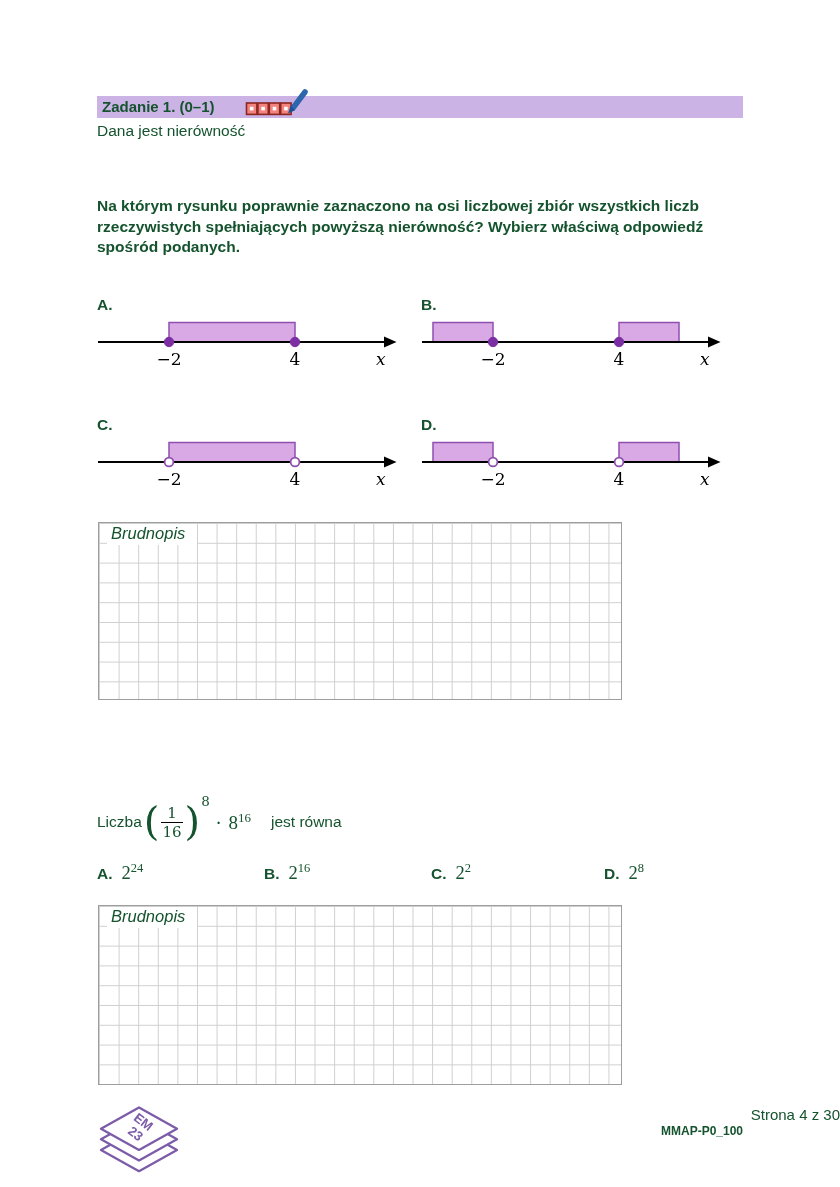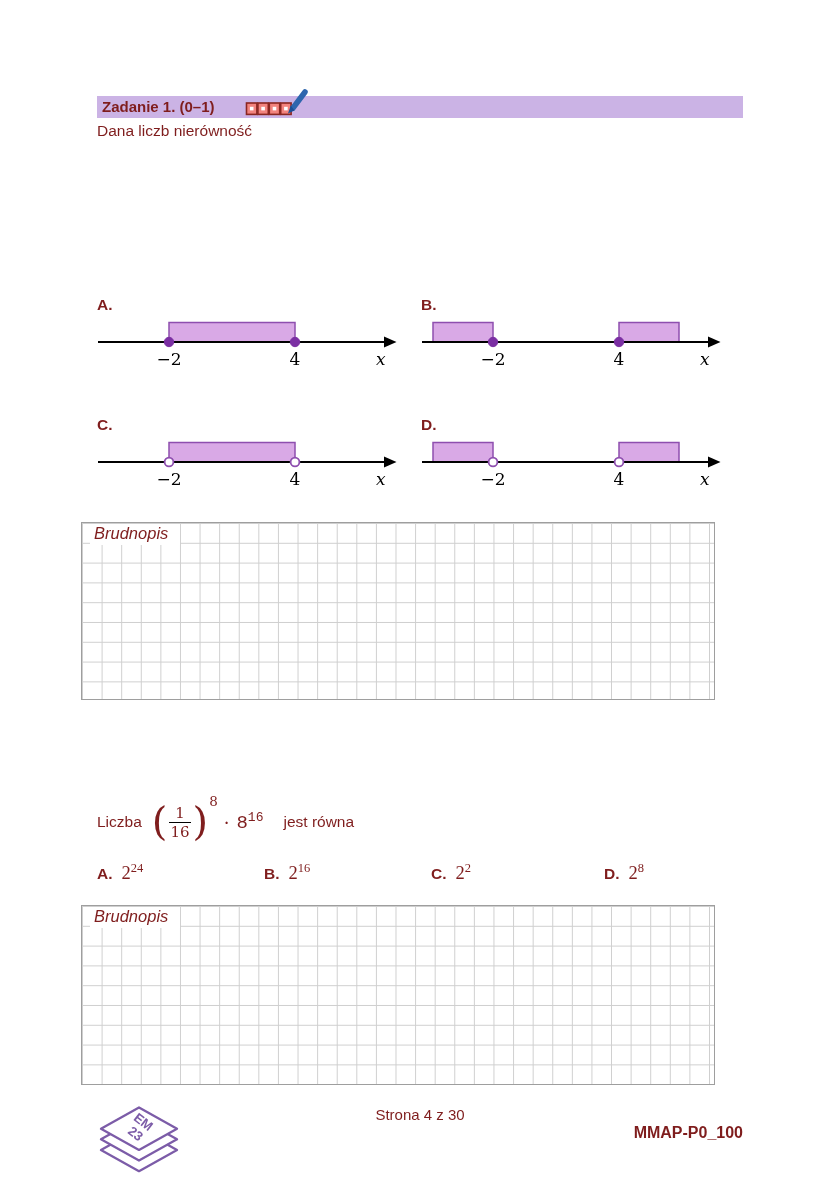--- a/index.html
+++ b/index.html
@@ -1,19 +1,19 @@
 <!DOCTYPE html>
 <html style="--accent-band: #CBB3E5; --diagram-fill: #D9A9E6; --diagram-stroke: #8E4FAF; --dot-fill: #7B2FA3; --icon-red-fill: #F2837E; --icon-red-border: #8B2621; --pen-blue: #2E66AE; --logo-purple: #7C5CA8; --grid-line: #cfcfcf;"><head>
 <meta charset="utf-8">
 <style>
   html,body{margin:0;padding:0;background:#e8e8e8;}
   .page{
     position:relative; width:840px; height:1187px; margin:0 auto;
     background:#fff; overflow:hidden;
-    font-family:"Liberation Sans", sans-serif; color:#7f1d1d;
+    font-family:"Liberation Sans", sans-serif; color:#14532d;
   }
 
   
   .task-band{
     position:absolute; left:97px; width:646px; height:22px;
     background:var(--accent-band,#CBB3E5); overflow:visible;
   }
   .band-title{
     font-weight:bold; font-size:15px; line-height:22px; padding-left:5px;
     display:inline-block;
@@ -42,61 +42,61 @@
   .nl-axis{stroke:#000; stroke-width:1.8;}
   .nl-arrow{fill:#000;}
   .nl-band{fill:var(--diagram-fill,#D9A9E6); stroke:var(--diagram-stroke,#8E4FAF); stroke-width:1.5;}
   .nl-dot-closed{fill:var(--dot-fill,#7B2FA3); stroke:var(--dot-fill,#7B2FA3); stroke-width:1;}
   .nl-dot-open{fill:#fff; stroke:var(--diagram-stroke,#8E4FAF); stroke-width:1.8;}
   .nl-tick{font-family:"DejaVu Serif",serif; font-size:17px; text-anchor:middle; fill:#000;}
   .nl-x{font-family:"DejaVu Serif",serif; font-style:italic; font-size:17px; fill:#000;}
 
   
   .scratch{
-    position:absolute; left:81px; width:634px; box-sizing:border-box;
+    position:absolute; left:98px; width:524px; box-sizing:border-box;
     border:1px solid #9e9e9e; background-color:#fff;
     background-image:
       linear-gradient(to right, var(--grid-line,#cfcfcf) 1px, transparent 1px),
       linear-gradient(to bottom, var(--grid-line,#cfcfcf) 1px, transparent 1px);
     background-size:19.6px 19.8px;
   }
   .scratch-label{
     position:absolute; left:8px; top:1px; background:#fff;
     font-style:italic; font-size:16.5px; padding:0 12px 2px 4px;
   }
 
   
   .instruction{position:absolute; left:97px; top:763px; font-weight:bold; font-size:15.5px;}
   .expr{
     position:absolute; left:97px; top:796px; height:52px;
     display:flex; align-items:center; font-size:15.5px;
   }
   .expr .etext{font-size:15.5px;}
-  .expr .etext.first{margin-right:10px;}
+  .expr .etext.first{margin-right:2px;}
   .expr .etext.last{margin-left:20px;}
   .paren{font-family:"DejaVu Serif",serif; font-size:40px; font-weight:normal; line-height:0.85; transform:translateY(-1px);}
   .frac{display:inline-flex; flex-direction:column; align-items:center; font-family:"DejaVu Serif",serif; font-size:15px; line-height:1.2; padding:0 2px;}
   .frac .den{border-top:1.2px solid #000; padding:0 1px;}
   .outer-exp{font-family:"DejaVu Serif",serif; font-size:13.5px; align-self:flex-start; position:relative; top:-3px; left:1px;}
   .cdot{font-family:"DejaVu Serif",serif; font-size:18px; margin:0 7px;}
-  .pow{font-family:Liberation Mono, monospace; font-size:19px;}
+  .pow{font-family:Liberation Serif, serif; font-size:19px;}
   .pow sup{font-size:13px;}
 
   
   .opt2{position:absolute; top:861px; font-size:15.5px;}
   .opt2 .opt2-label{font-weight:bold; margin-right:9px;}
   .opt2 .opt2-val{font-family:Liberation Serif, serif; font-size:18.5px;}
   .opt2 .opt2-val sup{font-size:12.5px;}
 
   
   .logo{position:absolute; left:94px; top:1096px; width:90px; height:84px;}
   .logo-sheet{fill:#fff; stroke:var(--logo-purple,#7C5CA8); stroke-width:2.6; stroke-linejoin:round;}
   .logo-txt{fill:var(--logo-purple,#7C5CA8); font-family:"Liberation Sans",sans-serif; font-weight:bold; font-size:15px;}
-  .page-num{position:absolute; left:0; top:1106px; width:840px; text-align:center; font-size:15px;}
-  .doc-code{position:absolute; right:97px; top:1124px; font-weight:bold; font-size:16px;}
+  .page-num{position:absolute; left:0; top:1106px; width:840px; text-align:right; font-size:15px;}
+  .doc-code{position:absolute; right:97px; top:1124px; font-weight:bold; font-size:12px;}
 </style>
 </head>
 <body>
 
 <div class="page">
 
   <div class="task-band" style="top:96px">
     <span class="band-title">Zadanie 1. (0–1)</span>
     <svg class="answer-icon" viewBox="0 0 66 31">
       <rect class="icon-sq" x="1.5" y="15" width="10.4" height="11.4"></rect>
@@ -105,23 +105,24 @@
       <rect class="icon-sq" x="35.7" y="15" width="10.4" height="11.4"></rect>
       <rect class="icon-dot" x="4.9" y="18.8" width="3.6" height="3.6"></rect>
       <rect class="icon-dot" x="16.3" y="18.8" width="3.6" height="3.6"></rect>
       <rect class="icon-dot" x="27.7" y="18.8" width="3.6" height="3.6"></rect>
       <rect class="icon-dot" x="39.1" y="18.8" width="3.6" height="3.6"></rect>
       <line class="pen-body" x1="48" y1="20" x2="60" y2="4"></line>
       <polygon class="pen-tip" points="43,25.5 49.5,22.5 45.8,17.5"></polygon>
     </svg>
   </div>
 
-  <div class="intro">Dana liczb nierówność</div>
-
-
+  <div class="intro">Dana jest nierówność</div>
+
+
+  <div class="question">Na którym rysunku poprawnie zaznaczono na osi liczbowej zbiór wszystkich liczb rzeczywistych spełniających powyższą nierówność? Wybierz właściwą odpowiedź spośród podanych.</div>
 
   <div class="opt1-label" style="left:97px; top:296px">A.</div>
   <svg class="numline" style="left:95px; top:312px" viewBox="0 0 305 70">
     <rect class="nl-band" x="74" y="10.5" width="126" height="19.5"></rect>
     <line class="nl-axis" x1="3" y1="30" x2="290" y2="30"></line>
     <polygon class="nl-arrow" points="289,24.6 301.5,30 289,35.4"></polygon>
     <circle class="nl-dot-closed" cx="74" cy="30" r="4.7"></circle>
     <circle class="nl-dot-closed" cx="200" cy="30" r="4.7"></circle>
     <text class="nl-tick" x="74" y="53">−2</text>
     <text class="nl-tick" x="200" y="53">4</text>

